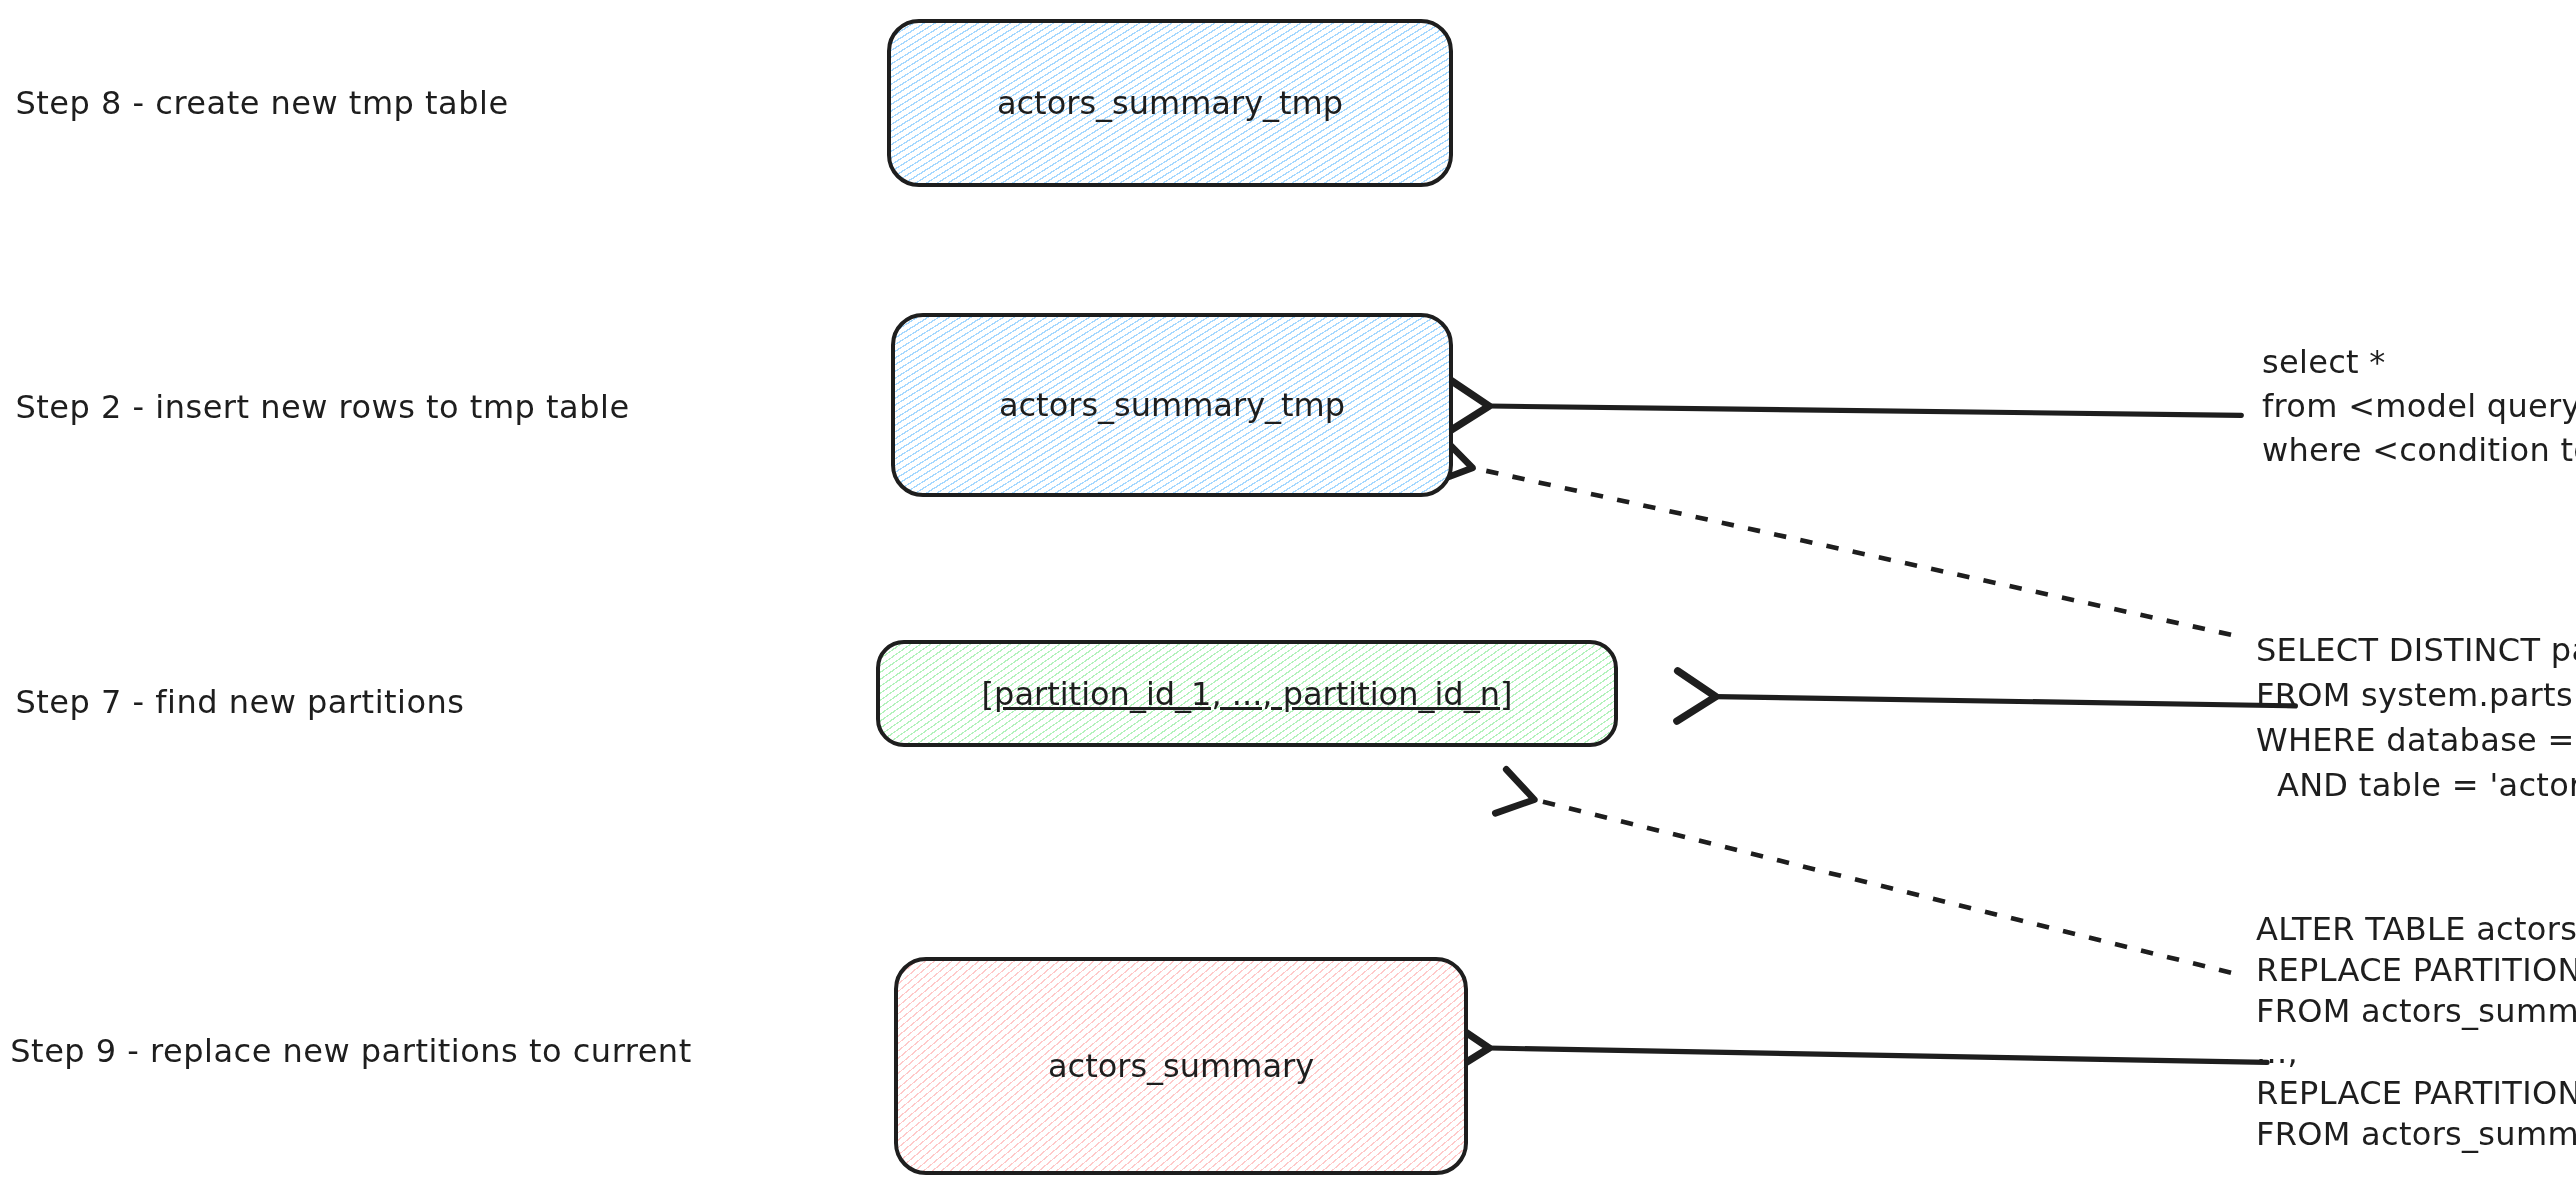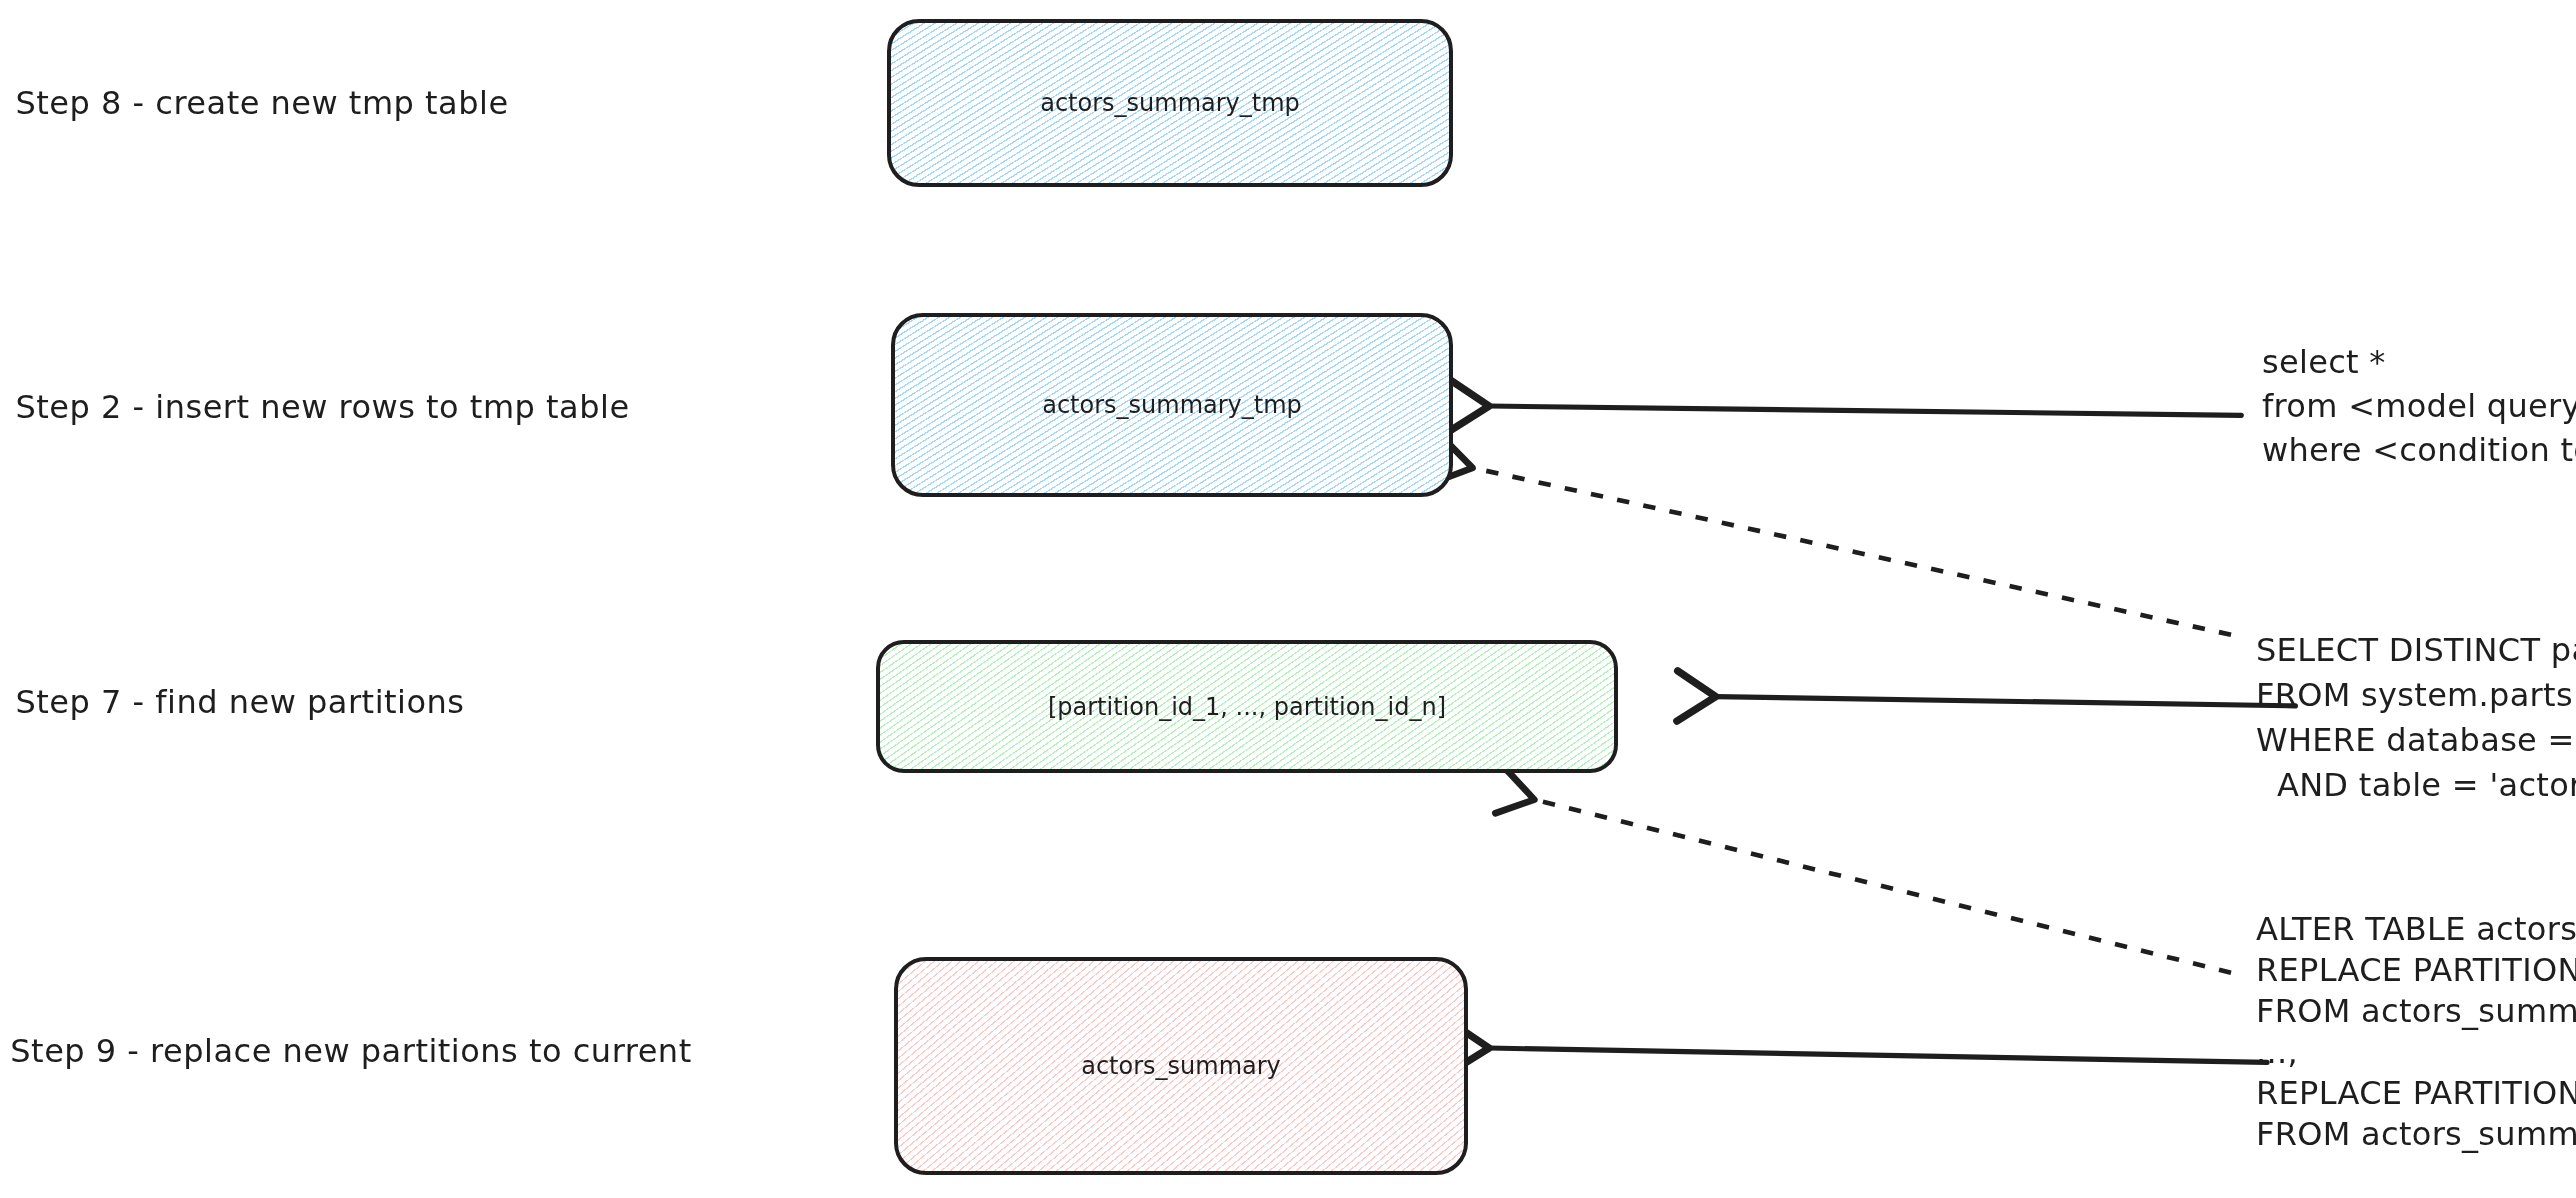--- a/index.html
+++ b/index.html
@@ -35,21 +35,21 @@
     white-space: nowrap;
   }
   .node {
     position: absolute;
     box-sizing: border-box;
     border: 4.6px solid #1e1e1e;
     border-radius: 32px;
     display: flex;
     align-items: center;
     justify-content: center;
-    font-size: 24px;
+    font-size: 32px;
     font-weight: 500;
     white-space: nowrap;
     background-color: #ffffff;
   }
   .hachure-blue {
     background-image: repeating-linear-gradient(148deg,
       #a5d8ff 0px, #a5d8ff 1.3px, transparent 1.3px, transparent 5.7px);
   }
   .hachure-green {
     background-image: repeating-linear-gradient(145deg,
@@ -104,21 +104,21 @@
   <div class="step-label" style="left:10.3px;  top:1025px;">Step 9 - replace new partitions to current</div>
 
   <div class="node hachure-blue" style="left:887px; top:18.5px;   width:566px; height:168px;">
     <span>actors_summary_tmp</span>
   </div>
 
   <div class="node hachure-blue" style="left:891px; top:313px;  width:562px; height:184px;">
     <span>actors_summary_tmp</span>
   </div>
 
-  <div class="node hachure-green" style="left:876px; top:640px; width:742px; height:133px; border-radius:28px;">
+  <div class="node hachure-green" style="left:876px; top:640px; width:742px; height:107px; border-radius:28px;text-decoration:underline;">
     <span>[partition_id_1, ..., partition_id_n]</span>
   </div>
 
   <div class="node hachure-red" style="left:894px; top:957px; width:574px; height:218px;">
     <span>actors_summary</span>
   </div>
 
   <div class="code-block code-insert" style="left:2262px; top:340px;">
     <span class="code-line">select *</span>
     <span class="code-line">from &lt;model query&gt;</span>

